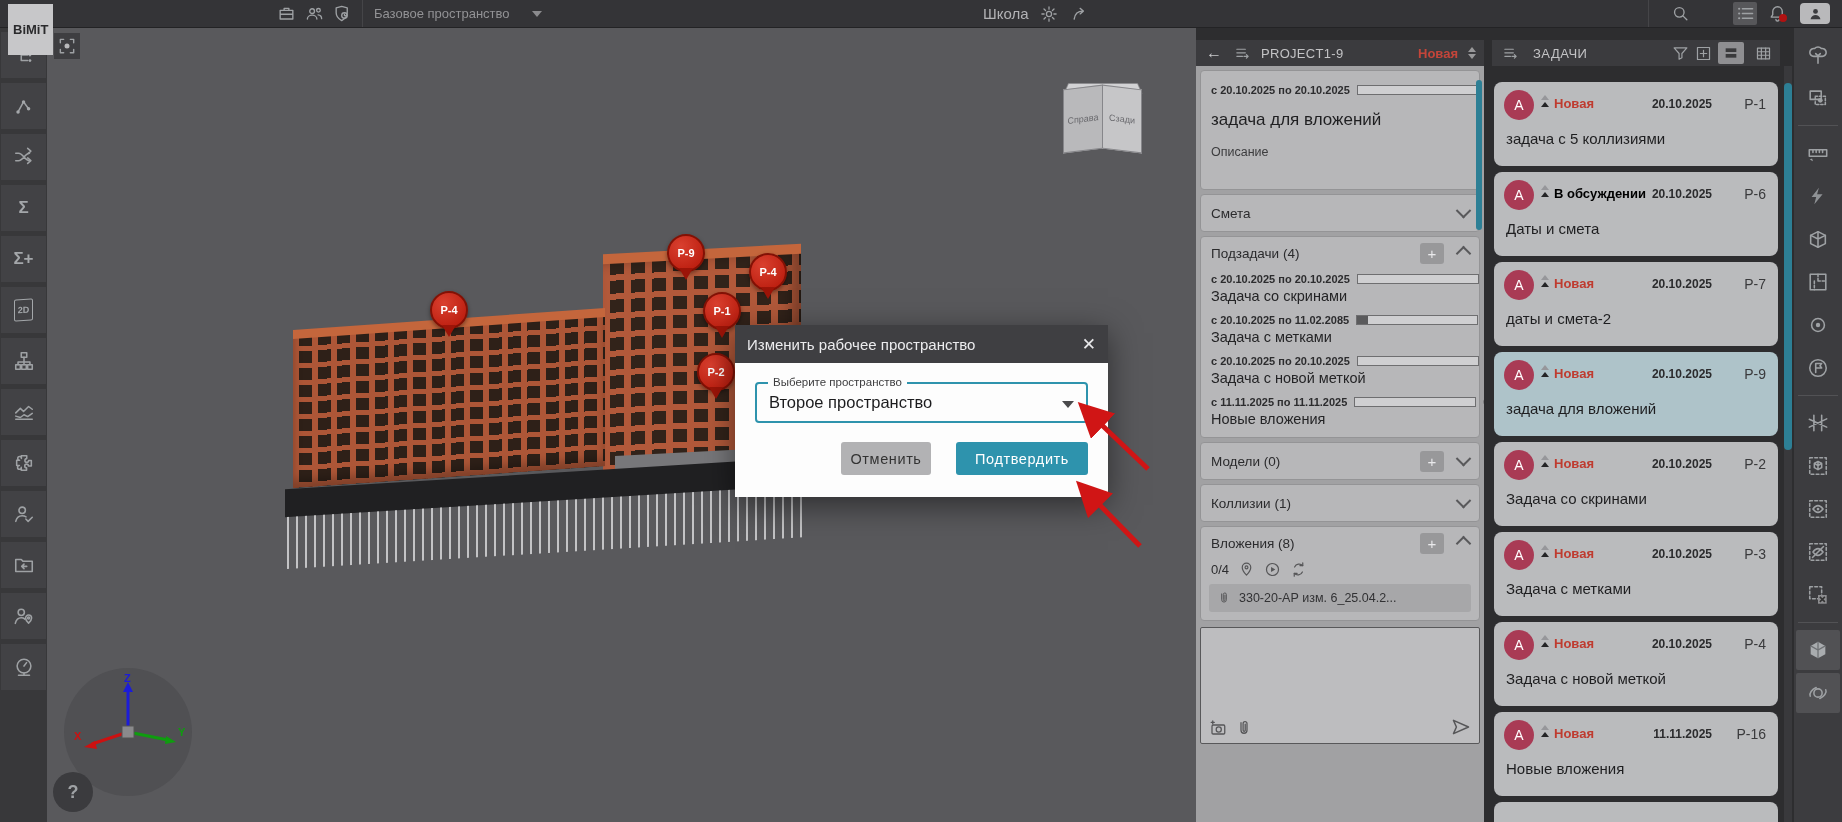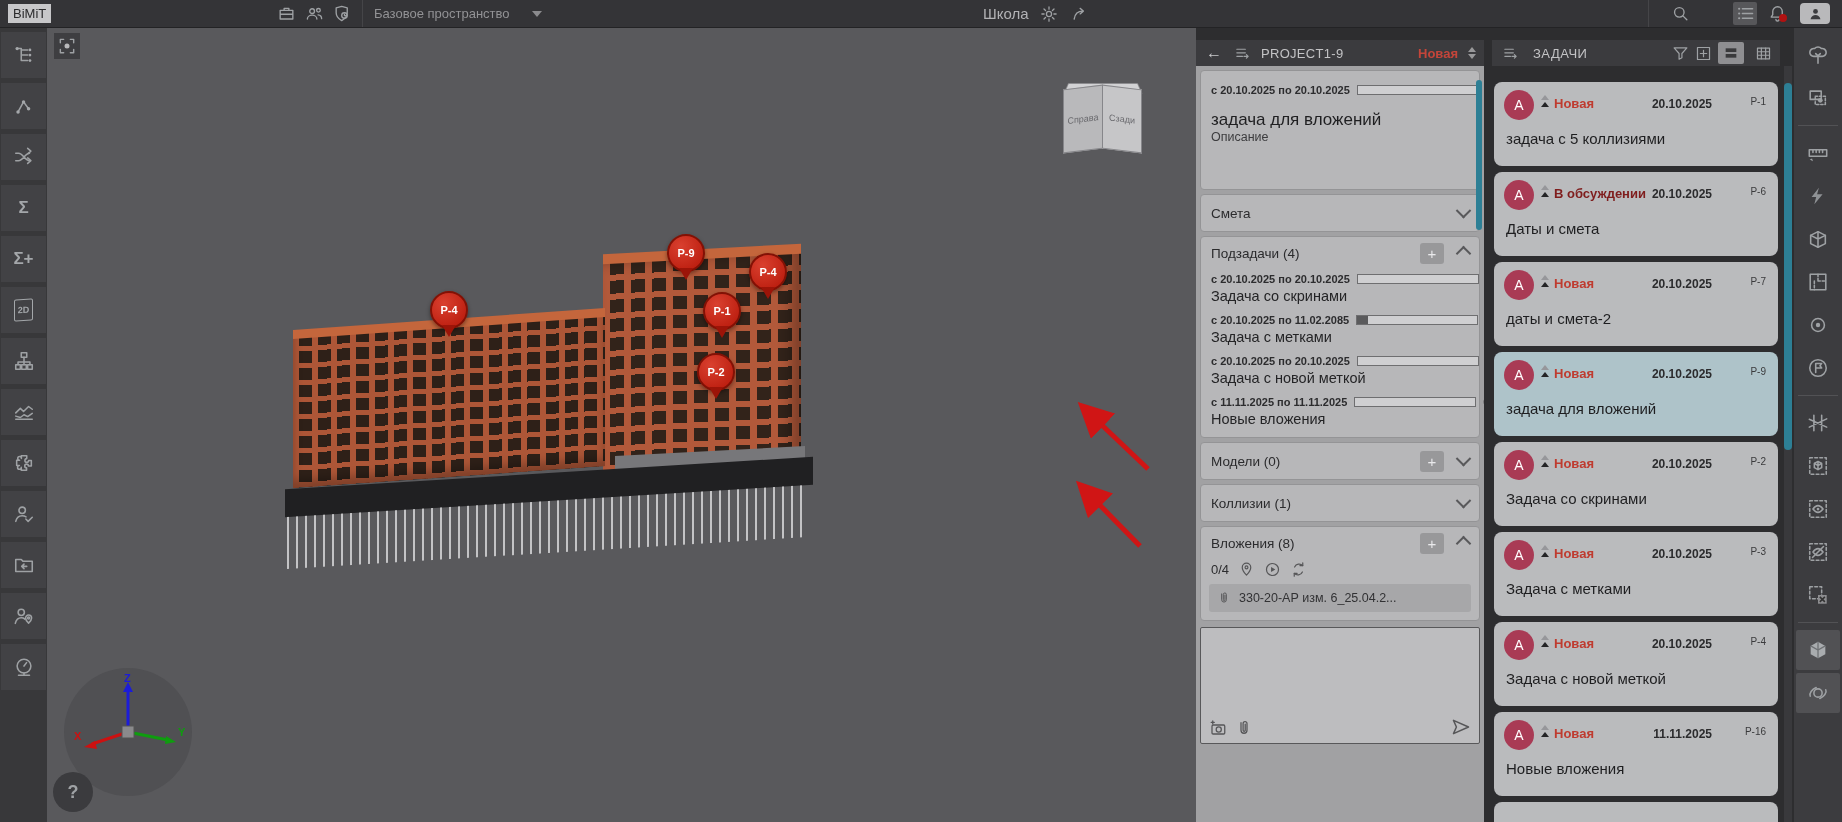--- a/index.html
+++ b/index.html
@@ -3,21 +3,21 @@
 <meta charset="utf-8">
 <style>
   html,body{margin:0;padding:0;background:#2d2d2f;font-family:"Liberation Sans",sans-serif;-webkit-font-smoothing:antialiased;}
   #app{position:relative;width:1842px;height:822px;overflow:hidden;background:#2d2d2f;}
   svg{display:block}
   .ic{stroke:#9ea1a4;fill:none;stroke-width:1.7;stroke-linecap:round;stroke-linejoin:round}
   .icd{stroke:#565658;fill:none;stroke-width:1.7;stroke-linecap:round;stroke-linejoin:round}
 
   
   .topbar{position:absolute;left:0;top:0;width:1842px;height:27px;background:#343437;border-bottom:1px solid #232325;z-index:20;}
-  .logo{position:absolute;left:8px;top:4px;height:19px;padding:0 5px;background:#c7c7c9;color:#2a2a2c;font-weight:normal;font-size:13px;line-height:19px;}
+  .logo{position:absolute;left:8px;top:4px;height:19px;padding:16px 5px;background:#c7c7c9;color:#2a2a2c;font-weight:bold;font-size:13px;line-height:19px;}
   .tbtn{position:absolute;top:2px;width:24px;height:23px;display:flex;align-items:center;justify-content:center;}
   .tb-div{position:absolute;top:0;width:1px;height:27px;background:#454548;}
   .ws-dd{position:absolute;left:374px;top:0;height:27px;display:flex;align-items:center;gap:8px;color:#929295;font-size:13px;cursor:pointer;}
   .ws-caret{width:0;height:0;border-left:5px solid transparent;border-right:5px solid transparent;border-top:6px solid #8b8b8e;margin-left:14px;}
   .proj-name{position:absolute;left:983px;top:0;height:27px;line-height:27px;color:#b2b2b5;font-size:15px;}
   .tb-active{background:#57575a;border-radius:2px;}
   .bell-dot{position:absolute;right:2px;bottom:3px;width:8px;height:8px;border-radius:50%;background:#b01212;}
   .avatar-btn{position:absolute;left:1800px;top:3px;width:30px;height:21px;background:#b9b9bb;border-radius:4px;display:flex;align-items:center;justify-content:center;}
 
   
@@ -90,21 +90,21 @@
   .pp{left:1196px;background:#a1a1a3;}
   .pp-thumb{position:absolute;right:2px;top:40px;width:6px;height:150px;background:#2d7f95;border-radius:3px;z-index:2;}
   .pp-block{margin:4px 4px 0;background:#b7b7b9;border:1px solid #949496;border-radius:4px;box-sizing:border-box;position:relative;}
   .dates-row{display:flex;align-items:center;gap:7px;}
   .sdates{font-size:11px;font-weight:bold;color:#2c2c2e;white-space:nowrap;}
   .pbar{width:120px;height:8px;border:1px solid #6e6e70;background:#cfcfd1;flex:none;}
   .pfill{height:100%;background:#5a5a5c;}
   .spct{font-size:11px;font-weight:bold;color:#2c2c2e;}
   .pp-main{padding:13px 10px;height:120px;}
   .pp-title{font-size:17px;color:#1f1f21;margin-top:14px;}
-  .pp-desc{font-size:12.5px;color:#3c3c3e;}
+  .pp-desc{font-size:12.5px;color:#3c3c3e;margin-top:15px;}
   .sect{height:38px;display:flex;align-items:center;padding:0 10px;}
   .sect .lbl{font-size:13.5px;color:#2b2b2d;flex:1;}
   .chev{width:9px;height:9px;border-right:2px solid #59595b;border-bottom:2px solid #59595b;flex:none;}
   .chev.down{transform:rotate(45deg) translate(-2px,-2px);}
   .chev.up{transform:rotate(-135deg);}
   .plusbtn{width:24px;height:21px;background:#98989a;border-radius:3px;color:#e9e9eb;font-size:15px;display:flex;align-items:center;justify-content:center;margin-right:14px;flex:none;}
   .subrow{padding:4px 10px 6px;}
   .subtitle{font-size:14.5px;color:#242426;margin-top:3px;}
   .att-counter{display:flex;align-items:center;gap:9px;padding:2px 10px 6px;font-size:13px;color:#2c2c2e;}
   .filechip{margin:0 8px 8px;background:#a7a7a9;border-radius:3px;height:28px;display:flex;align-items:center;gap:8px;padding:0 8px;font-size:12.5px;color:#323234;}
@@ -121,23 +121,23 @@
   .viewbtn.active{background:#8f8f92;}
   .cards{margin-top:16px;display:flex;flex-direction:column;gap:6px;padding:0 2px;}
   .card{height:84px;background:#babbbd;border-radius:8px;position:relative;flex:none;}
   .card.sel{background:#aec3c9;}
   .cavatar{position:absolute;left:10px;top:8px;width:30px;height:30px;border-radius:50%;background:#a93b55;color:#fff;font-size:14px;display:flex;align-items:center;justify-content:center;}
   .prio{position:absolute;left:47px;top:13px;display:flex;flex-direction:column;gap:2px;}
   .prio i{width:0;height:0;border-left:4px solid transparent;border-right:4px solid transparent;}
   .prio .lt{border-bottom:5px solid #96969a;}
   .prio .dk{border-bottom:5px solid #242426;}
   .cstatus{position:absolute;left:60px;top:14px;font-size:13px;font-weight:bold;color:#bf3b2f;}
-  .cstatus.disc{color:#7f1d1d;}
+  .cstatus.disc{color:#000000;}
   .cdate{position:absolute;right:66px;top:15px;font-size:12px;font-weight:bold;color:#2b2b2d;}
-  .cid{position:absolute;right:12px;top:14px;font-size:10px;color:#3a3a3c;}
+  .cid{position:absolute;right:12px;top:14px;font-size:14px;color:#3a3a3c;}
   .ctitle{position:absolute;left:12px;top:48px;font-size:15px;color:#1e1e20;}
 
   
   .tscroll{position:absolute;left:1784px;top:66px;width:8px;height:756px;background:#39393c;}
   .tthumb{position:absolute;left:1784px;top:83px;width:8px;height:367px;background:#2d7f95;border-radius:4px;}
   .rtb{position:absolute;left:1794px;top:27px;width:48px;height:795px;background:#3c3c3f;display:flex;flex-direction:column;align-items:center;padding-top:8px;box-sizing:border-box;}
   .rtile{width:44px;height:40px;display:flex;align-items:center;justify-content:center;flex:none;margin-bottom:3px;}
   .rtile.active{background:#515154;border-radius:2px;}
   .rdiv{width:40px;height:1px;background:#525255;margin:4px 0 7px;flex:none;}
 </style>
@@ -408,20 +408,35 @@
       </span>
       <span class="tail"></span>
     </div>
   <div class="pin" style="left:697px;top:353px">
       <span class="head">
         <span>Р-2</span>
       </span>
       <span class="tail"></span>
     </div>
 
+  <div class="modal">
+    <div class="m-head">
+      <span class="m-title">Изменить рабочее пространство</span>
+      <span class="m-close">✕</span>
+    </div>
+    <div class="m-body">
+      <div class="m-select">
+        <span class="m-sel-label">Выберите пространство</span>
+        <span class="m-sel-value">Второе пространство</span>
+        <span class="m-caret"></span>
+      </div>
+      <button class="m-btn m-cancel">Отменить</button>
+      <button class="m-btn m-confirm">Подтвердить</button>
+    </div>
+  </div>
 
   <svg class="arrows" width="1842" height="822">
     <defs>
       <marker id="ah" markerWidth="7" markerHeight="7" refX="5" refY="3.5" orient="auto">
         <path d="M0 0L7 3.5 0 7z" fill="#d01515"></path>
       </marker>
     </defs>
     <line x1="1148" y1="469" x2="1085" y2="409" stroke="#d01515" stroke-width="5" marker-end="url(#ah)"></line>
     <line x1="1140" y1="546" x2="1083" y2="488" stroke="#d01515" stroke-width="5" marker-end="url(#ah)"></line>
   </svg>

